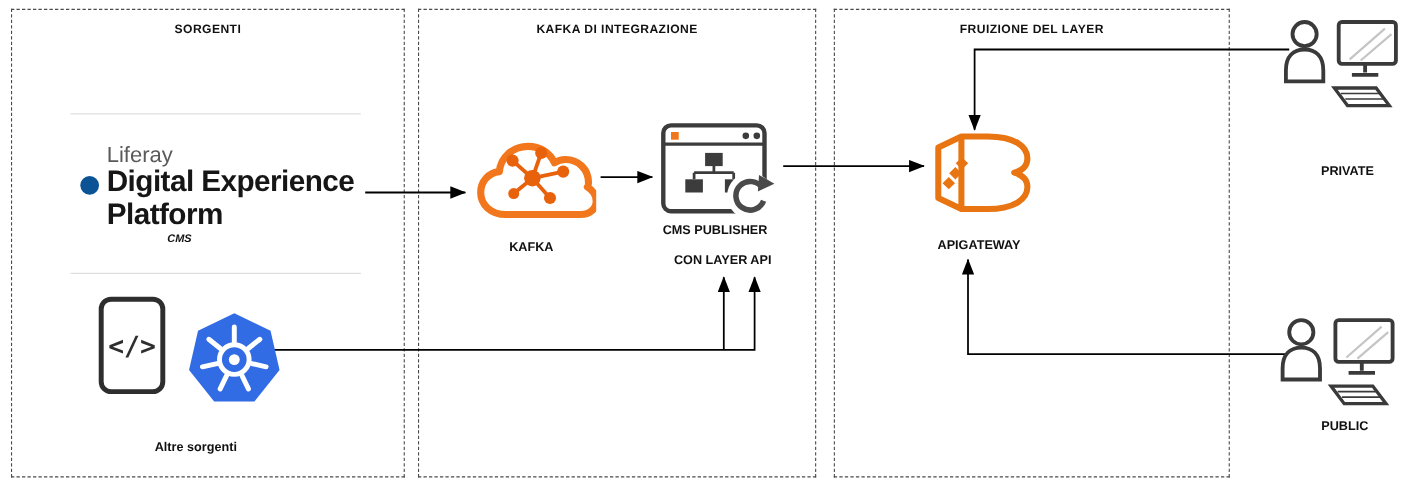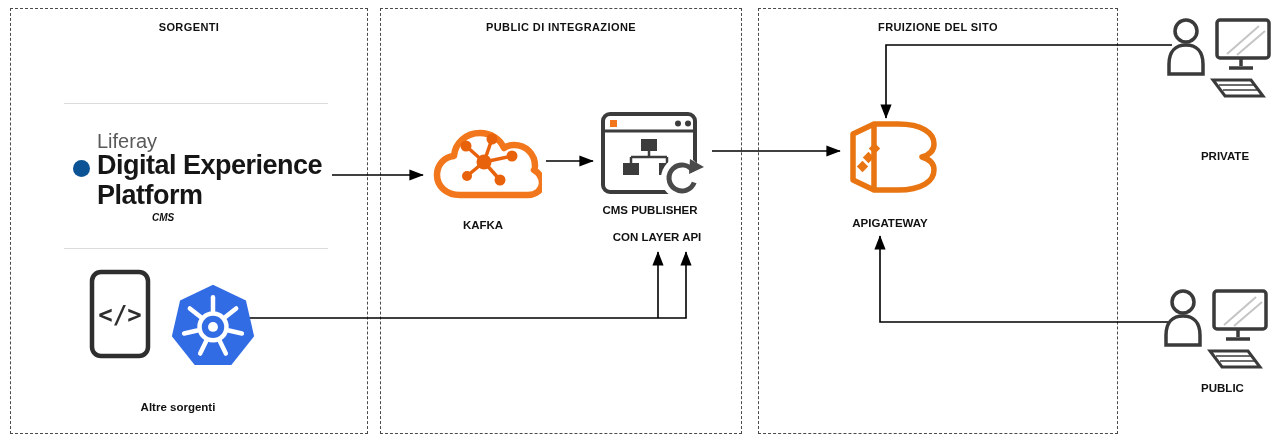--- a/index.html
+++ b/index.html
@@ -21,24 +21,24 @@
 </style>
 </head>
 <body>
 
 <div class="canvas">
 
   <div class="zone" style="left:10px;top:8px;width:356px;height:424px;">
     <div class="zone-title">SORGENTI</div>
   </div>
   <div class="zone" style="left:380px;top:8px;width:360px;height:424px;">
-    <div class="zone-title">PUBLIC DI INTEGRAZIONE</div>
+    <div class="zone-title">KAFKA DI INTEGRAZIONE</div>
   </div>
   <div class="zone" style="left:758px;top:8px;width:358px;height:424px;">
-    <div class="zone-title">FRUIZIONE DEL SITO</div>
+    <div class="zone-title">FRUIZIONE DEL LAYER</div>
   </div>
 
   <svg class="connectors" width="1280" height="442" viewBox="0 0 1280 442">
     <defs>
       <marker id="arrow" markerWidth="10" markerHeight="8" refX="8.5" refY="3.5" orient="auto">
         <path d="M0,0 L9,3.5 L0,7 Z" fill="#000"></path>
       </marker>
     </defs>
     <g stroke="#000" stroke-width="1.6" fill="none">
       <path d="M332,175 L423,175" marker-end="url(#arrow)"></path>

